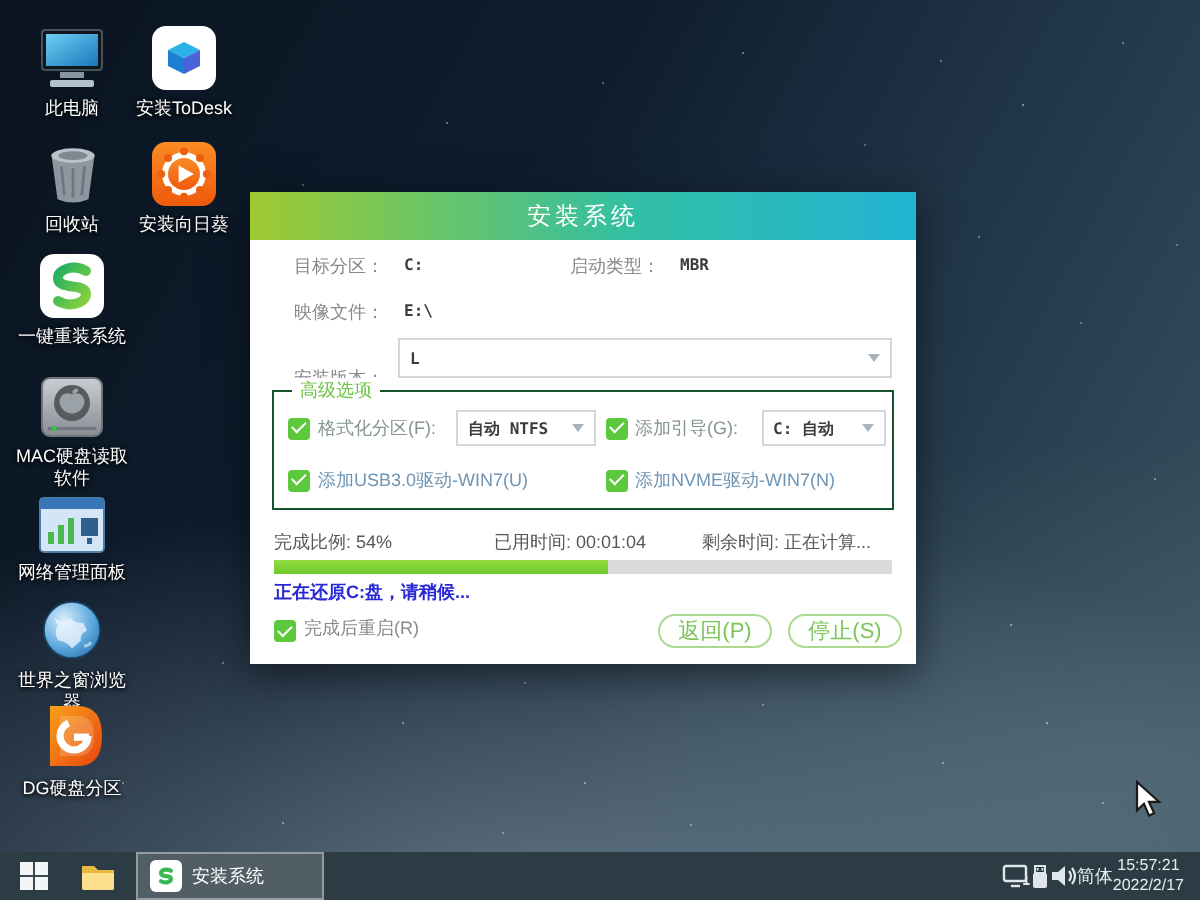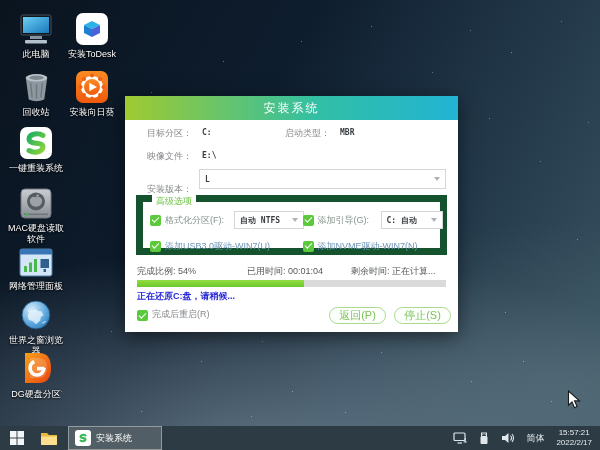--- a/index.html
+++ b/index.html
@@ -31,21 +31,21 @@
   #titlebar { position:absolute; left:0; top:0; width:333px; height:24px;
     background:linear-gradient(90deg,#9fca30 0%, #31bfa5 58%, #22b4d4 100%);
     display:flex; align-items:center; justify-content:center; }
   #titlebar span { color:#fff; font-size:12px; letter-spacing:2px; }
   .flabel { position:absolute; font-size:9px; color:#87898c; }
   .fvalue { position:absolute; font-size:8px; font-weight:bold; color:#3a3d40; font-family:"DejaVu Sans Mono",monospace; }
   .combo { border:1px solid #d3d7da; background:#fff; display:flex; align-items:center; padding:0 5px; position:absolute; }
   .combo .ctext { font-size:8px; font-weight:bold; color:#3a3d40; font-family:"DejaVu Sans Mono",monospace; }
   .combo .arrow { position:absolute; right:5px; top:50%; margin-top:-2px; width:0; height:0;
     border-left:3.5px solid transparent; border-right:3.5px solid transparent; border-top:4px solid #aab3ba; }
-  .fieldset { position:absolute; left:11px; top:99px; width:311px; height:60px; border:7px solid #14532d; }
+  .fieldset { position:absolute; left:11px; top:99px; width:311px; height:60px; border:1px solid #14532d; }
   .legend { position:absolute; left:9px; top:-7px; background:#fff; padding:0 4px; font-size:9px; color:#6cc344; }
   .advrow { position:absolute; left:7px; right:5px; display:flex; align-items:flex-start; }
   .advcol { display:flex; align-items:center; gap:4px; width:50%; position:relative; height:18px; }
   .cb { width:11px; height:11px; background:#5cc93c; border-radius:2px; position:relative; flex:none; }
   .cb::after { content:""; position:absolute; left:2px; top:2.5px; width:5.5px; height:3px;
     border-left:1.6px solid #fff; border-bottom:1.6px solid #fff; transform:rotate(-45deg); }
   .advlbl1 { font-size:9px; color:#84958d; }
   .advlbl2 { font-size:9px; color:#6e95b5; }
   .stat { position:absolute; font-size:9px; color:#55585b; top:169px; }
   #progress-track { position:absolute; left:12px; top:184px; width:309px; height:7px; background:#dadada; }
@@ -58,21 +58,21 @@
   
   #taskbar { position:absolute; left:0; top:426px; width:600px; height:24px; background:#2c3b44;
     display:flex; align-items:stretch; }
   .tbbtn { display:flex; align-items:center; justify-content:center; cursor:pointer; }
   #start-btn { width:34px; }
   #explorer-btn { width:30px; }
   #taskbtn { margin-left:4px; width:94px; background:rgba(255,255,255,.18); border:1px solid rgba(255,255,255,.38);
     display:flex; align-items:center; gap:5px; padding:0 6px; cursor:pointer; }
   #taskbtn .mini { width:16px; height:16px; background:#fff; border-radius:3px; display:flex; align-items:center; justify-content:center; flex:none; }
   #taskbtn .tlabel { color:#fff; font-size:9px; white-space:nowrap; }
-  #tray { margin-left:auto; display:flex; align-items:center; gap:12px; padding-right:8px; }
+  #tray { margin-left:auto; display:flex; align-items:center; gap:0; padding-right:8px; }
   .trayicon { display:flex; align-items:center; cursor:pointer; }
   #ime { color:#e6ecef; font-size:9px; cursor:pointer; }
   #clock { text-align:center; color:#e6ecef; font-size:8px; line-height:1.25; cursor:pointer; }
   #cursor { position:absolute; left:567px; top:390px; }
 </style>
 </head>
 <body>
 
 <div id="screen">
   <div class="stars"></div>

